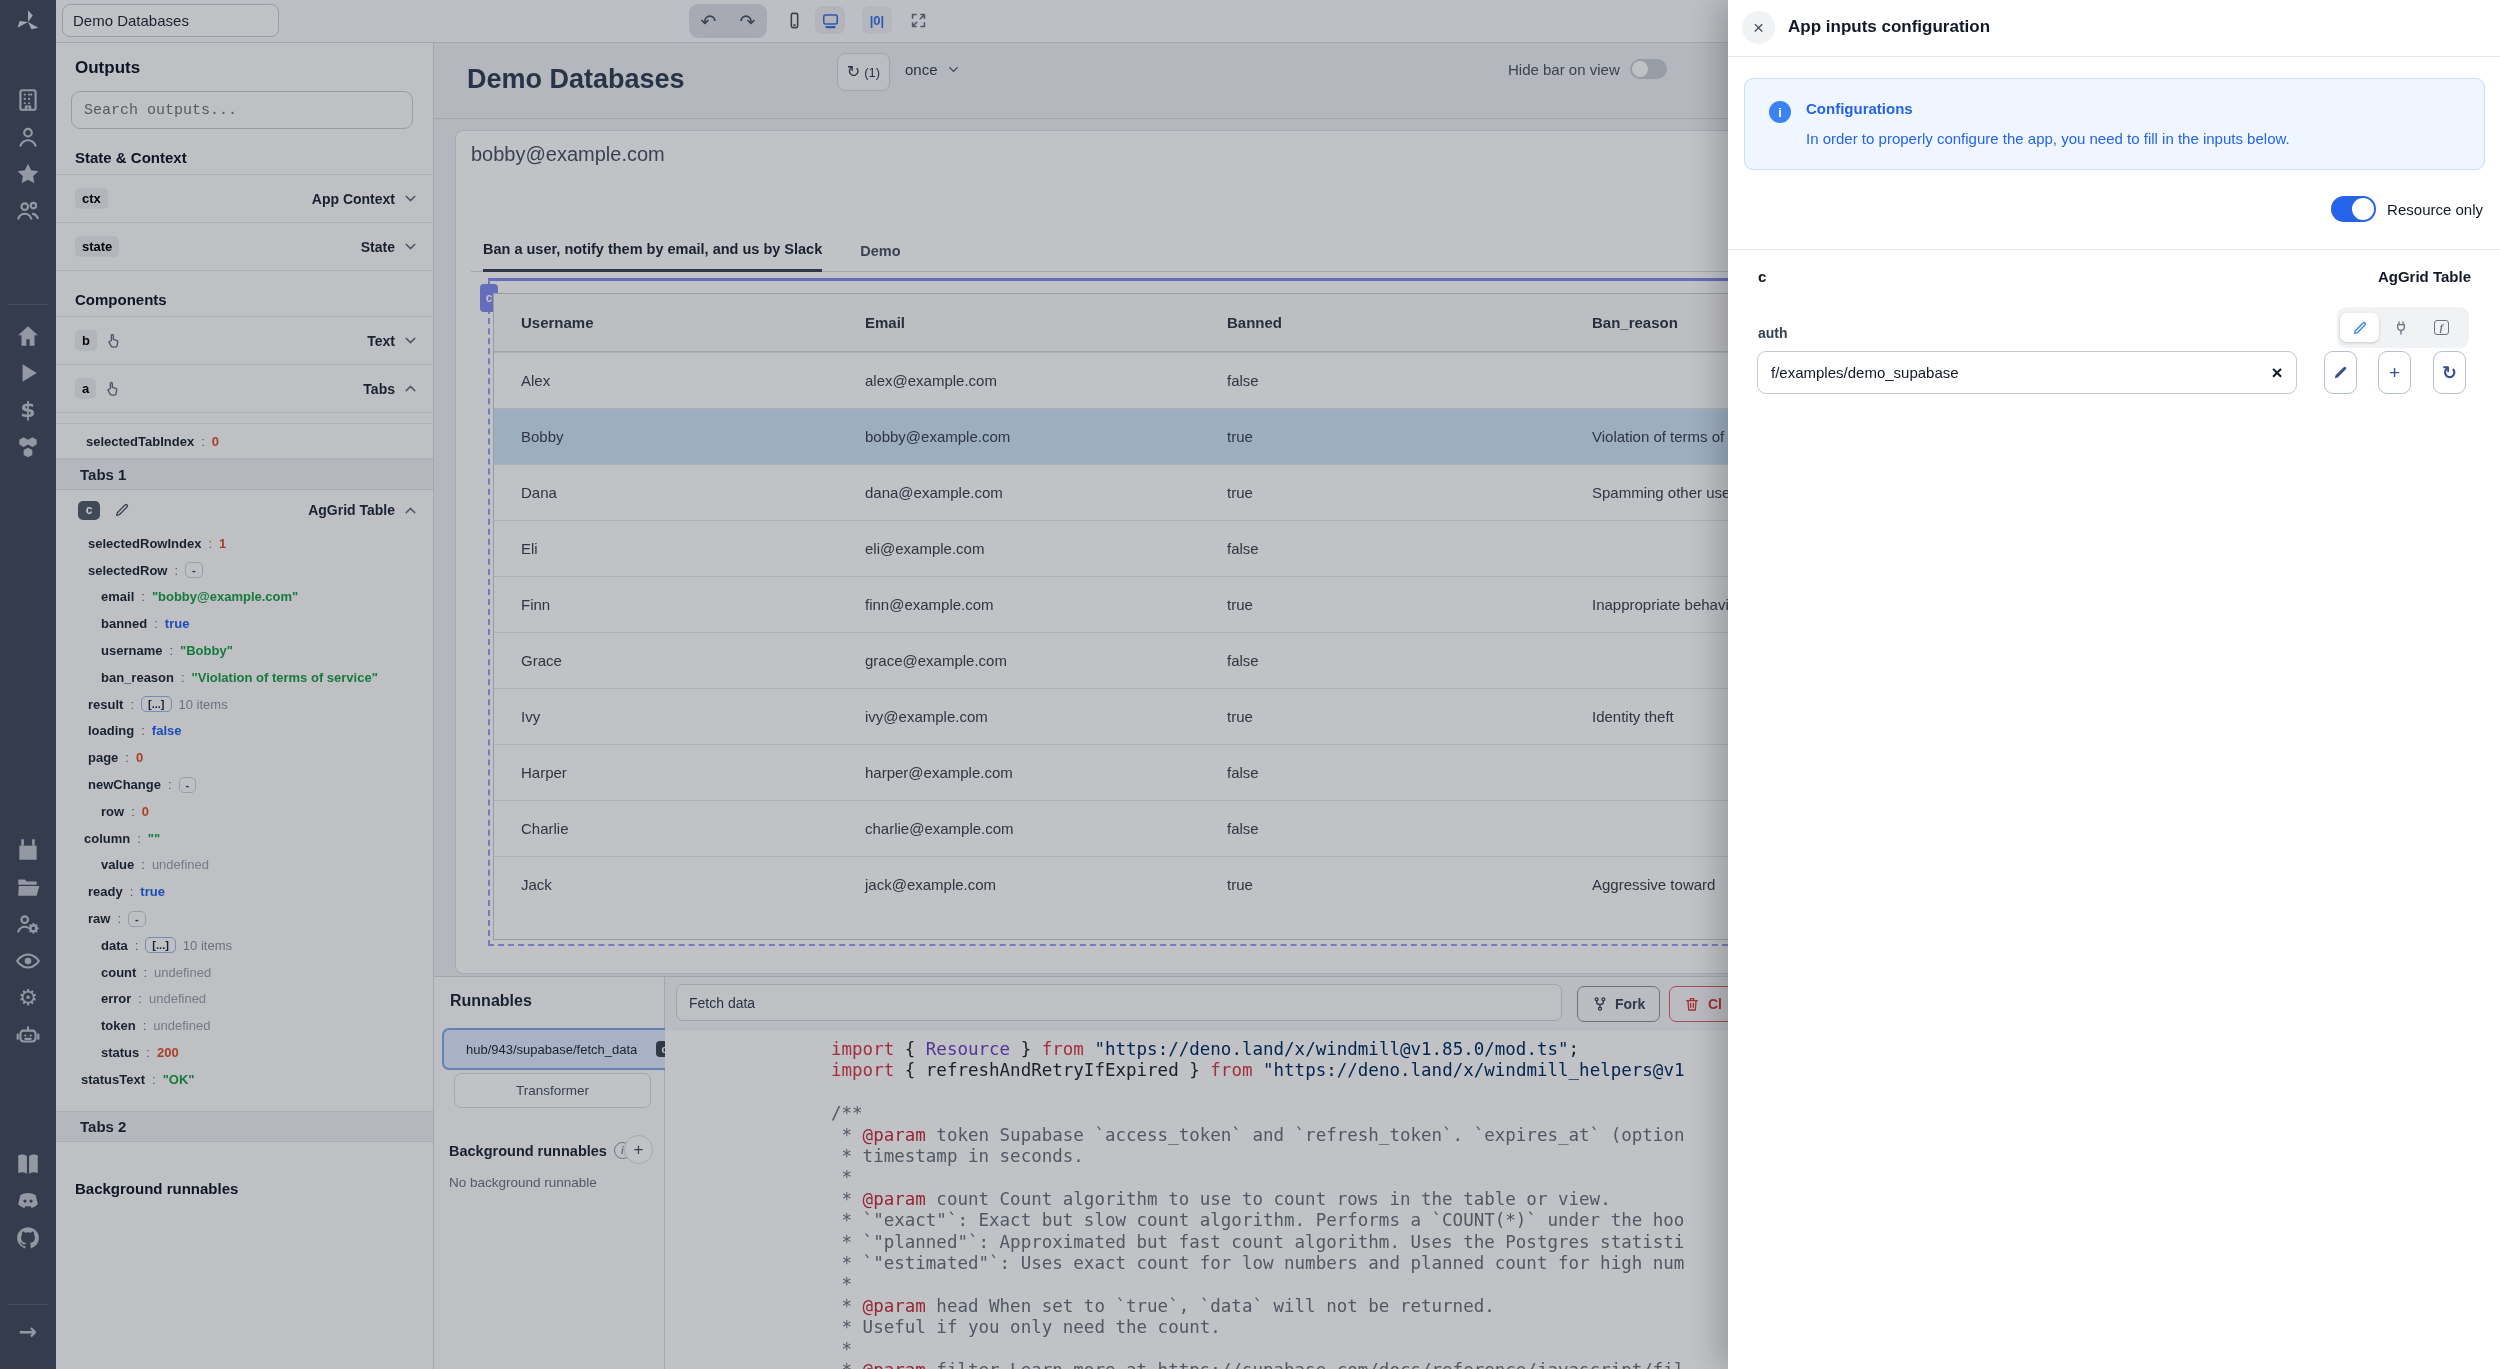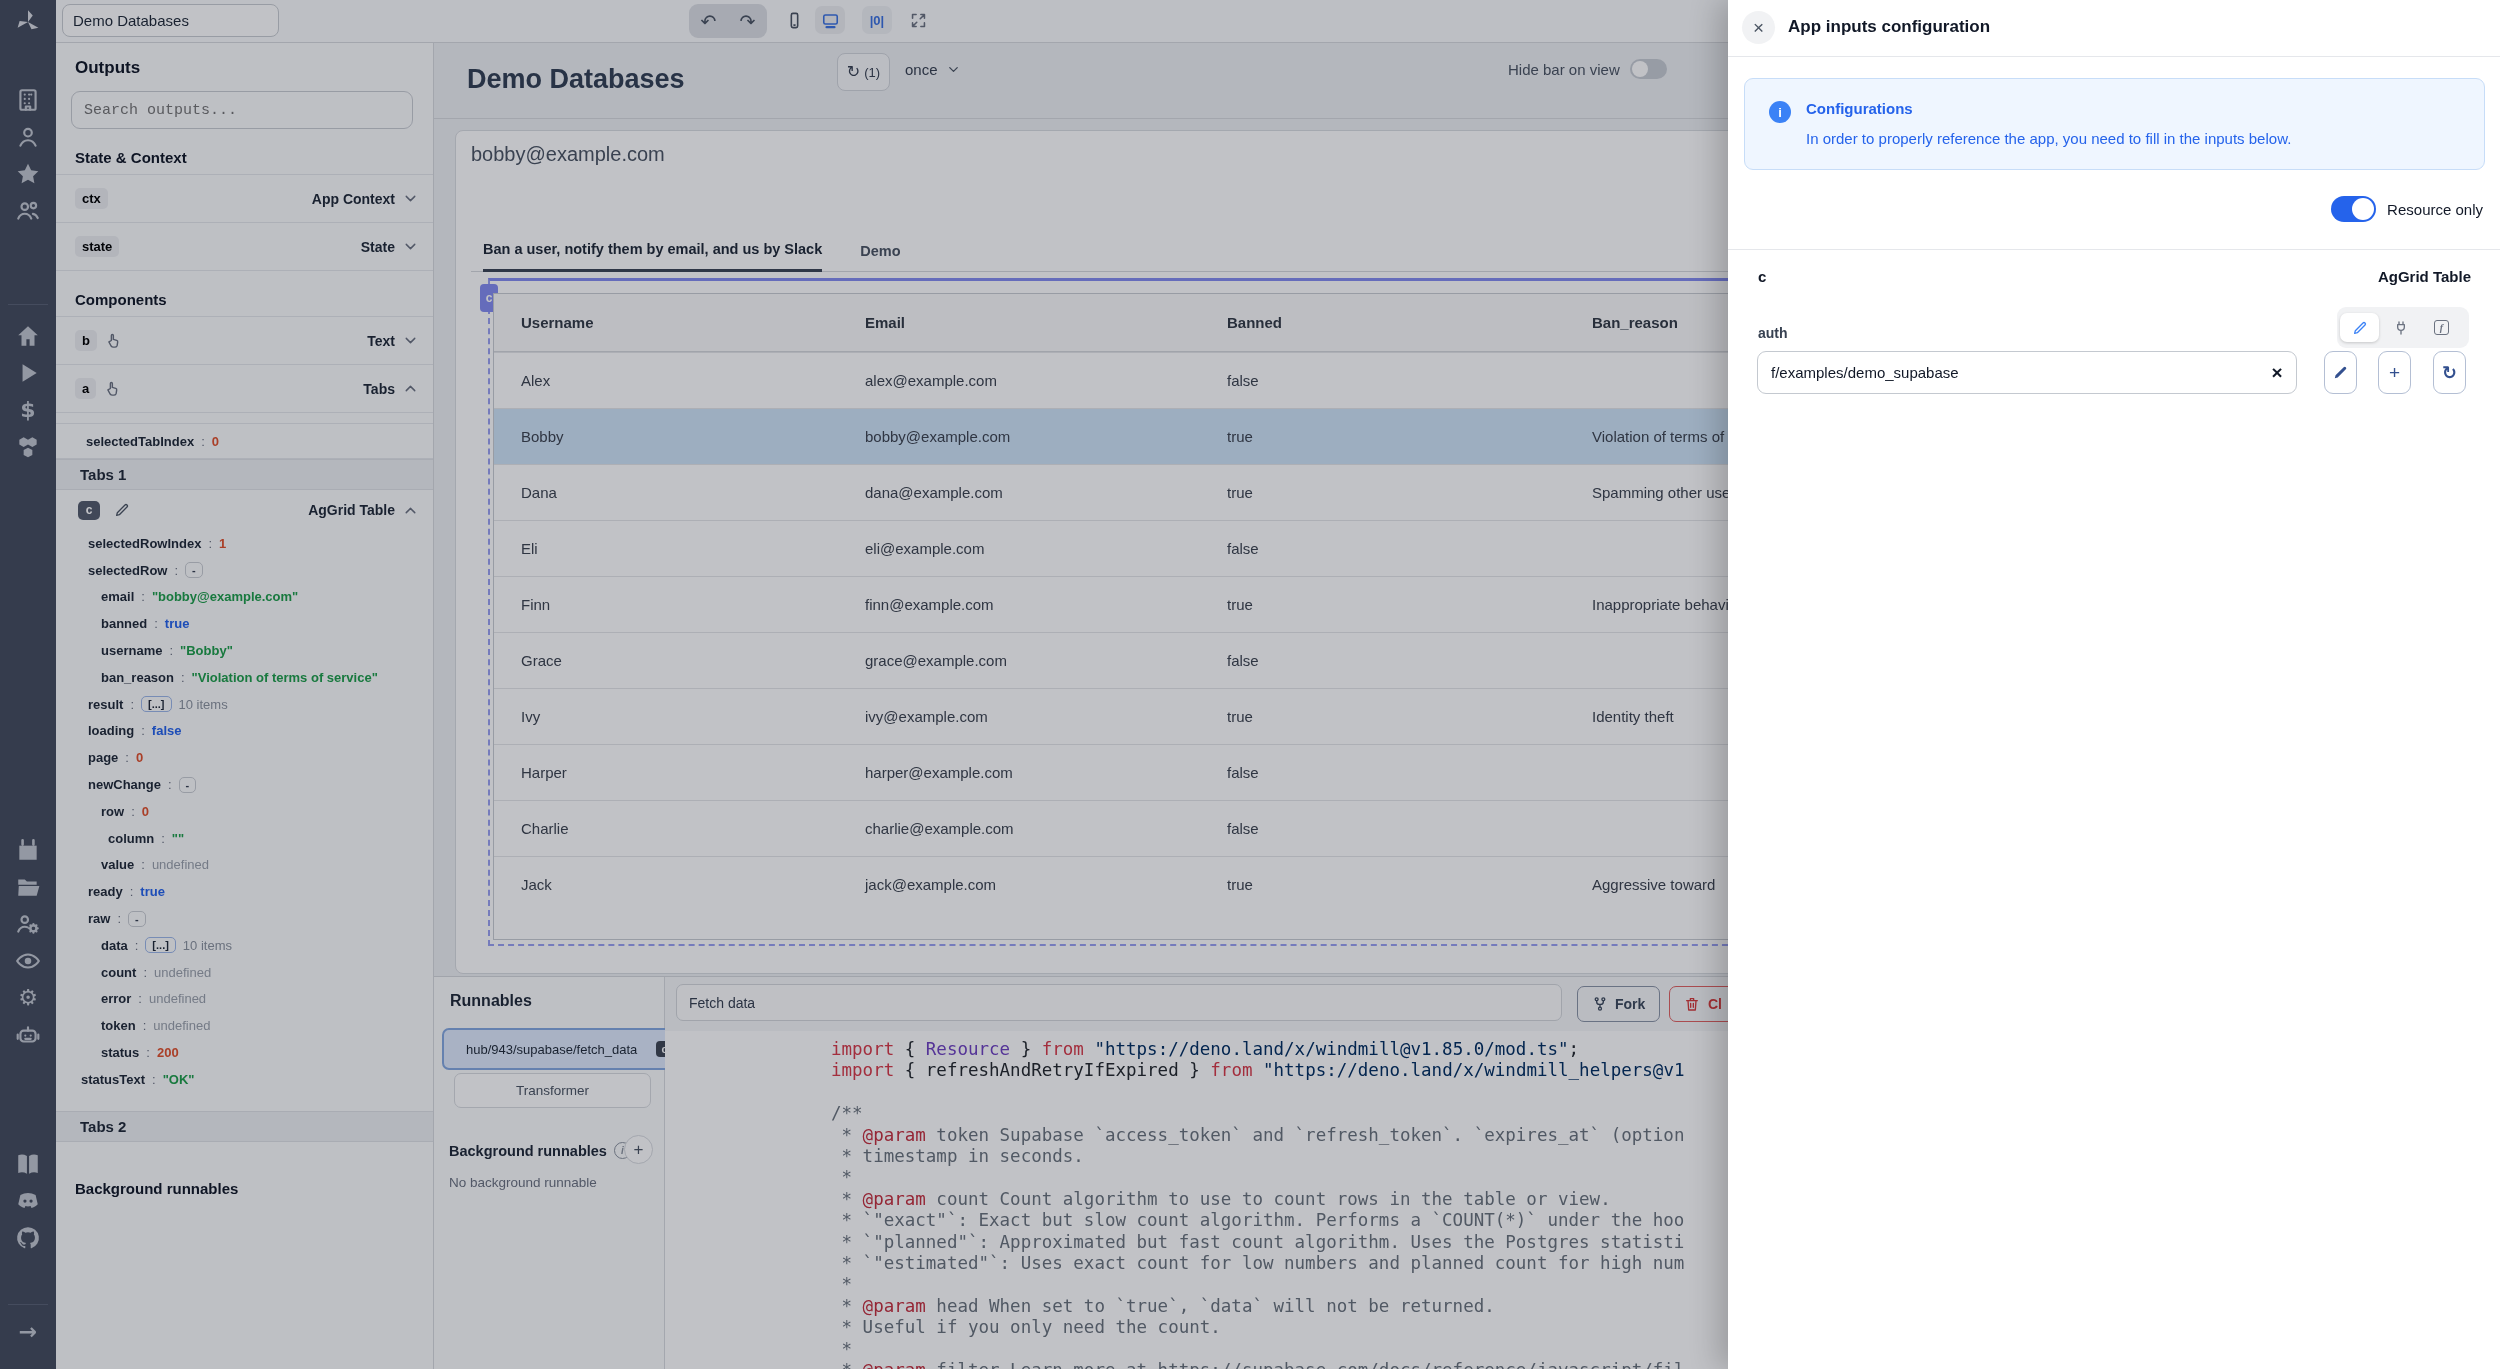--- a/index.html
+++ b/index.html
@@ -456,21 +456,21 @@
       <div class="tree-row" style="padding-left: 32px;">
         <span>newChange</span>
         <span class="colon">:</span>
         <span class="chip">-</span>
       </div>
       <div class="tree-row" style="padding-left: 45px;">
         <span>row</span>
         <span class="colon">:</span>
         <span class="tv-num">0</span>
       </div>
-      <div class="tree-row" style="padding-left: 52px;">
+      <div class="tree-row" style="padding-left: 28px;">
         <span>column</span>
         <span class="colon">:</span>
         <span class="tv-str">""</span>
       </div>
       <div class="tree-row" style="padding-left: 45px;">
         <span>value</span>
         <span class="colon">:</span>
         <span class="tv-und">undefined</span>
       </div>
       <div class="tree-row" style="padding-left: 32px;">
@@ -670,21 +670,21 @@
   <div id="drawer-head">
     <button id="drawer-close">
         <span>×</span>
       </button>
     <div id="drawer-title">App inputs configuration</div>
   </div>
   <div id="info-box">
     <span class="info-dot">i</span>
     <div>
       <div id="info-title">Configurations</div>
-      <div id="info-body">In order to properly reference the app, you need to fill in the inputs below.</div>
+      <div id="info-body">In order to properly configure the app, you need to fill in the inputs below.</div>
     </div>
   </div>
   <div id="res-toggle-row">
     <span class="tog" id="res-toggle">
         <span class="knob"></span>
       </span>
     <span id="res-label">Resource only</span>
   </div>
   <div id="drawer-div"></div>
   <div id="comp-head-row">

